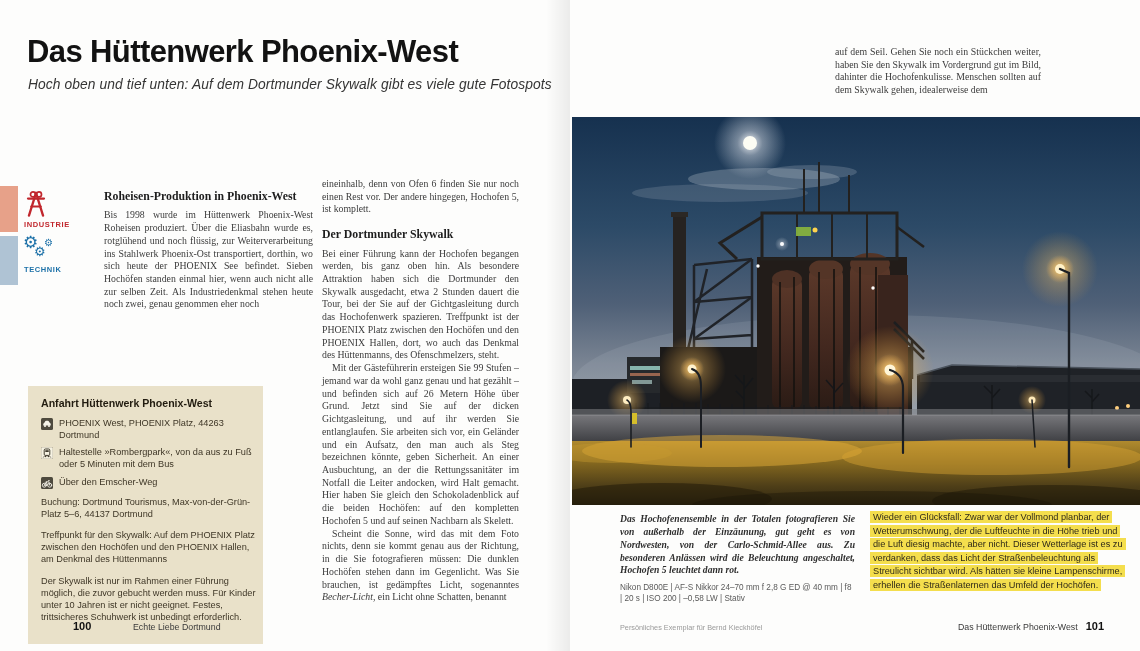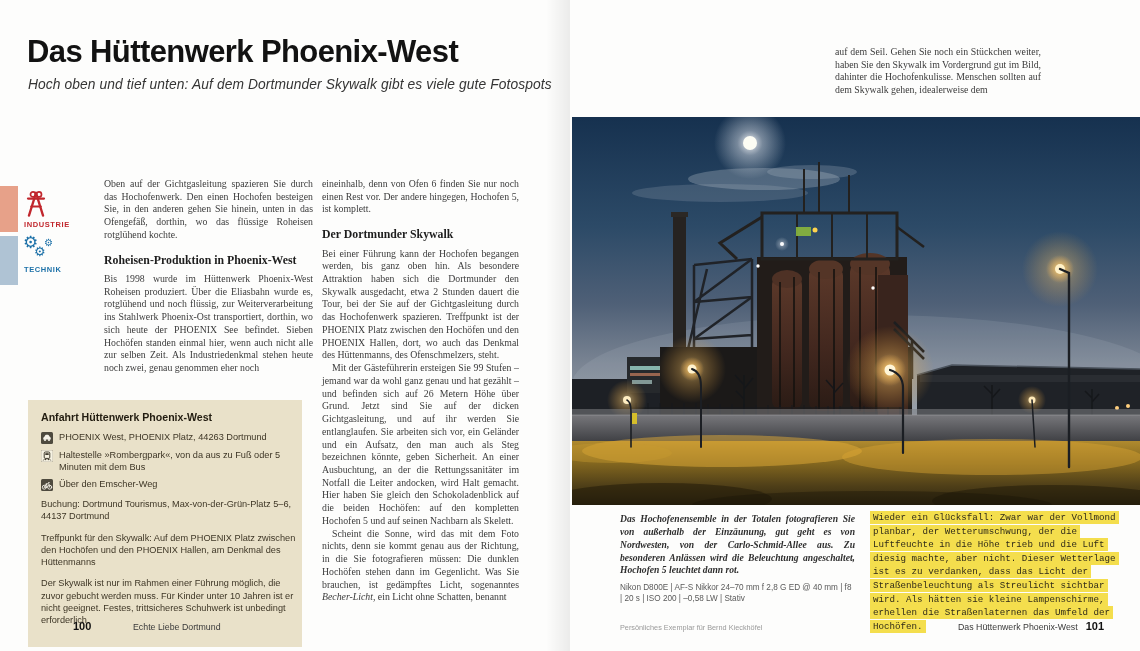--- a/index.html
+++ b/index.html
@@ -37,21 +37,21 @@
   .col-a{position:absolute;left:104px;top:178px;width:209px;}
   .col-b{position:absolute;left:322px;top:178px;width:197px;}
   .col-c{position:absolute;left:50px;top:46px;width:212px;}
   .col-d{position:absolute;left:265px;top:46px;width:206px;}
   .sect-head{font-family:"Liberation Serif",serif;font-size:11.8px;font-weight:bold;
     color:#1e1e1e;margin:11px 0 5px 0;text-align:left;}
   .mb{margin-bottom:8px;}
   .pind{text-indent:10px;}
   .ital{font-style:italic;}
 
-  .infobox{position:absolute;left:28px;top:400px;width:274px;min-height:186px;
+  .infobox{position:absolute;left:28px;top:386px;width:235px;min-height:186px;
     background:#e9e1c9;box-sizing:border-box;padding:11px 0 12px 13px;}
   .infobox .ib-title{font-size:10.6px;font-weight:bold;color:#221c10;margin:0 0 8px 0;}
   .ib-item{display:flex;gap:6px;margin-top:5px;font-size:9.2px;line-height:1.32;color:#3e3626;}
   .ib-item .ic{flex:0 0 12px;height:12px;margin-top:1px;}
   .ib-para{font-size:9.2px;line-height:1.32;color:#3e3626;margin-top:7px;}
 
   .footer{position:absolute;top:620px;font-size:8.8px;color:#3a3a3a;text-align:right;}
   .pagenum{font-size:11px;font-weight:bold;color:#111;}
   .f-left-num{left:73px;}
   .f-left-chap{left:133px;top:622px;}
@@ -60,21 +60,21 @@
   .f-right{right:36px;top:620px;text-align:left;}
   .f-right .chap{font-size:8.8px;color:#3a3a3a;margin-right:8px;}
 
   
   .photo{position:absolute;left:2px;top:117px;width:568px;height:388px;display:block;}
   .caption{position:absolute;left:50px;top:513px;width:235px;}
   .cap-main{font-family:"Liberation Serif",serif;font-style:italic;font-weight:bold;
     font-size:9.6px;line-height:1.34;color:#2e2e2e;text-align:justify;margin:0;}
   .cap-tech{font-size:8.2px;line-height:1.35;color:#5a5a5a;margin-top:5px;}
   .highlight-box{position:absolute;left:300px;top:511px;width:262px;
-    font-size:9.2px;line-height:1.48;color:#2f2a18;font-family:Liberation Mono, monospace;}
+    font-size:9.2px;line-height:1.48;color:#2f2a18;}
   .hl{background:#f4de4d;padding:1px 3px;box-decoration-break:clone;
     -webkit-box-decoration-break:clone;}
 </style>
 </head>
 <body>
 
 <div class="page" id="page-left">
   <div class="title">Das Hüttenwerk Phoenix-West</div>
   <div class="subtitle">Hoch oben und tief unten: Auf dem Dortmunder Skywalk gibt es viele gute Fotospots</div>
 
@@ -94,21 +94,20 @@
   <div class="tab-label lbl-industrie">INDUSTRIE</div>
 
   <div class="gears">
     <span class="gear-big">⚙</span>
     <span class="gear-med">⚙</span>
     <span class="gear-small">⚙</span>
   </div>
   <div class="tab-label lbl-technik">TECHNIK</div>
 
   <div class="col-a bodytext">
-    <p class="mb">Oben auf der Gichtgasleitung spazieren Sie durch das Hochofenwerk. Den einen Hochofen besteigen Sie, in den anderen gehen Sie hinein, unten in das Ofengefäß, dorthin, wo das flüssige Roheisen rotglühend kochte.</p>
     <h3 class="sect-head">Roheisen-Produktion in Phoenix-West</h3>
     <p>Bis 1998 wurde im Hüttenwerk Phoenix-West Roheisen produziert. Über die Eliasbahn wurde es, rotglühend und noch flüssig, zur Weiterverarbeitung ins Stahlwerk Phoenix-Ost transportiert, dorthin, wo sich heute der PHOENIX See befindet. Sieben Hochöfen standen einmal hier, wenn auch nicht alle zur selben Zeit. Als Industriedenkmal stehen heute noch zwei, genau genommen eher noch</p>
   </div>
 
   <div class="col-b bodytext">
     <p class="mb">eineinhalb, denn von Ofen 6 finden Sie nur noch einen Rest vor. Der andere hingegen, Hochofen 5, ist komplett.</p>
     <h3 class="sect-head">Der Dortmunder Skywalk</h3>
     <p>Bei einer Führung kann der Hochofen begangen werden, bis ganz oben hin. Als besondere Attraktion haben sich die Dortmunder den Skywalk ausgedacht, etwa 2 Stunden dauert die Tour, bei der Sie auf der Gichtgasleitung durch das Hochofenwerk spazieren. Treffpunkt ist der PHOENIX Platz zwischen den Hochöfen und den PHOENIX Hallen, dort, wo auch das Denkmal des Hüttenmanns, des Ofenschmelzers, steht.</p>
     <p class="pind">Mit der Gästeführerin ersteigen Sie 99 Stufen – jemand war da wohl ganz genau und hat gezählt – und befinden sich auf 26 Metern Höhe über Grund. Jetzt sind Sie auf der dicken Gichtgasleitung, und auf ihr werden Sie entlanglaufen. Sie arbeiten sich vor, ein Geländer und ein Aufsatz, den man auch als Steg bezeichnen könnte, geben Sicherheit. An einer Ausbuchtung, an der die Rettungssanitäter im Notfall die Leiter andocken, wird Halt gemacht. Hier haben Sie gleich den Schokoladenblick auf die beiden Hochöfen: auf den kompletten Hochofen 5 und auf seinen Nachbarn als Skelett.</p>
     <p class="pind"><span>Scheint die Sonne, wird das mit dem Foto nichts, denn sie kommt genau aus der Richtung, in die Sie fotografieren müssen: Die dunklen Hochöfen stehen dann im Gegenlicht. Was Sie brauchen, ist gedämpftes Licht, sogenanntes </span><span class="ital">Becher-Licht</span><span>, ein Licht ohne Schatten, benannt</span></p>

